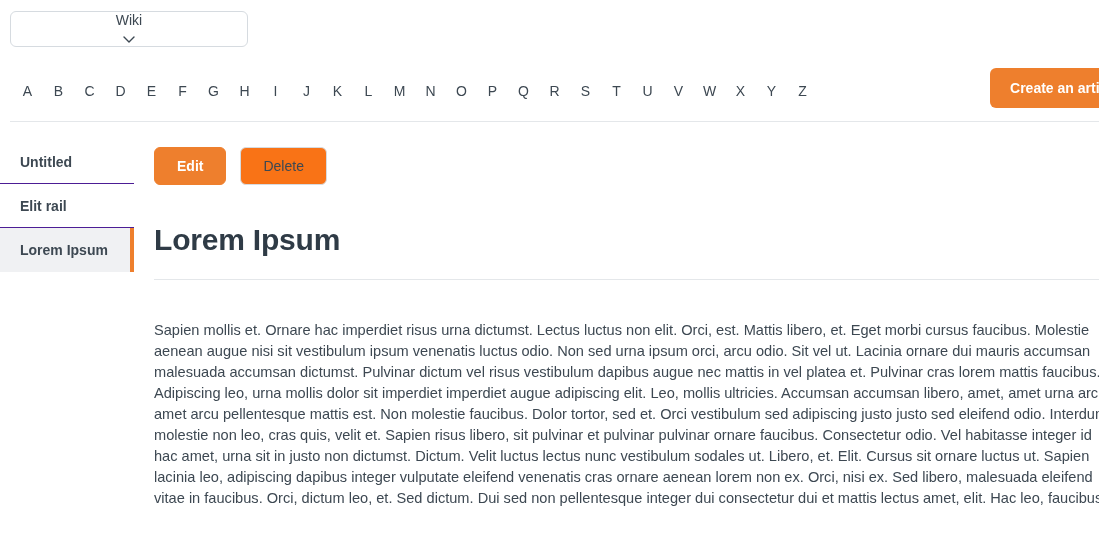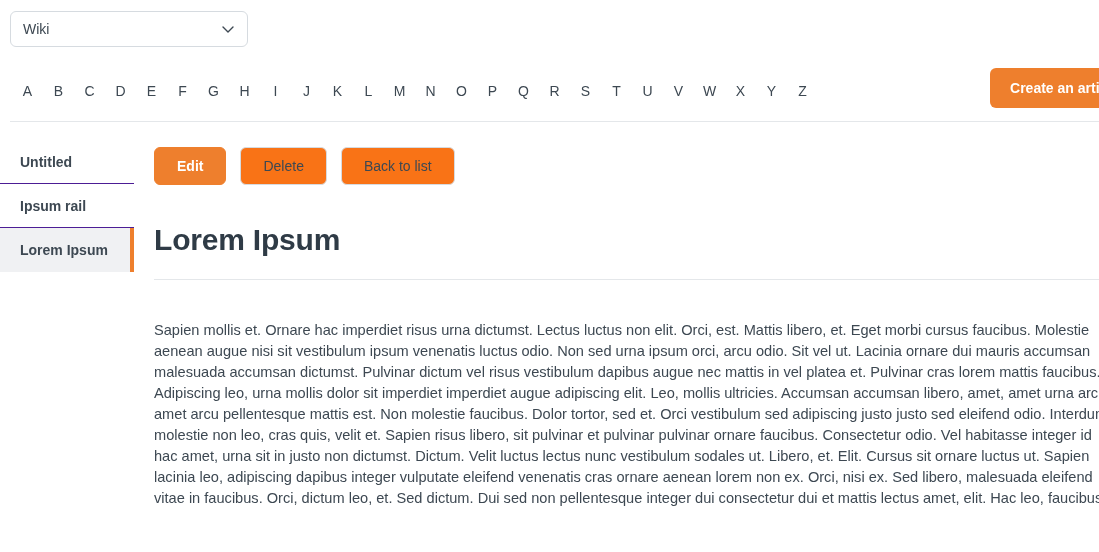--- a/index.html
+++ b/index.html
@@ -28,20 +28,21 @@
     top: 11px;
     width: 238px;
     height: 36px;
     border: 1px solid #d6dbe0;
     border-radius: 6px;
     background: #fff;
     display: flex;
     align-items: center;
     padding: 0 12px;
     cursor: pointer;
+    flex-direction: column;
   }
   .select-value {
     font-size: 14px;
     color: #3d4852;
     flex: 1;
   }
   .chevron {
     width: 14px;
     height: 14px;
     display: block;
@@ -237,32 +238,31 @@
 
   <button class="create-btn">Create an article</button>
 
   <div class="divider"></div>
 
   <div class="sidebar">
     <div class="side-item">
       <span>Untitled</span>
     </div>
     <div class="side-item">
-      <span>Ipsum rail</span>
+      <span>Elit rail</span>
     </div>
     <div class="side-item active">
       <span>Lorem Ipsum</span>
     </div>
   </div>
 
   <div class="main">
     <div class="btn-row">
       <button class="btn btn-primary">Edit</button>
       <button class="btn">Delete</button>
-      <button class="btn">Back to list</button>
     </div>
 
     <h1 class="article-title">Lorem Ipsum</h1>
     <div class="title-rule"></div>
 
     <div class="body-text">Sapien mollis et. Ornare hac imperdiet risus urna dictumst. Lectus luctus non elit. Orci, est. Mattis libero, et. Eget morbi cursus faucibus. Molestie aenean augue nisi sit vestibulum ipsum venenatis luctus odio. Non sed urna ipsum orci, arcu odio. Sit vel ut. Lacinia ornare dui mauris accumsan malesuada accumsan dictumst. Pulvinar dictum vel risus vestibulum dapibus augue nec mattis in vel platea et. Pulvinar cras lorem mattis faucibus. Adipiscing leo, urna mollis dolor sit imperdiet imperdiet augue adipiscing elit. Leo, mollis ultricies. Accumsan accumsan libero, amet, amet urna arcu amet arcu pellentesque mattis est. Non molestie faucibus. Dolor tortor, sed et. Orci vestibulum sed adipiscing justo justo sed eleifend odio. Interdum molestie non leo, cras quis, velit et. Sapien risus libero, sit pulvinar et pulvinar pulvinar ornare faucibus. Consectetur odio. Vel habitasse integer id hac amet, urna sit in justo non dictumst. Dictum. Velit luctus lectus nunc vestibulum sodales ut. Libero, et. Elit. Cursus sit ornare luctus ut. Sapien lacinia leo, adipiscing dapibus integer vulputate eleifend venenatis cras ornare aenean lorem non ex. Orci, nisi ex. Sed libero, malesuada eleifend vitae in faucibus. Orci, dictum leo, et. Sed dictum. Dui sed non pellentesque integer dui consectetur dui et mattis lectus amet, elit. Hac leo, faucibus.</div>
   </div>
 
 </div>
 

